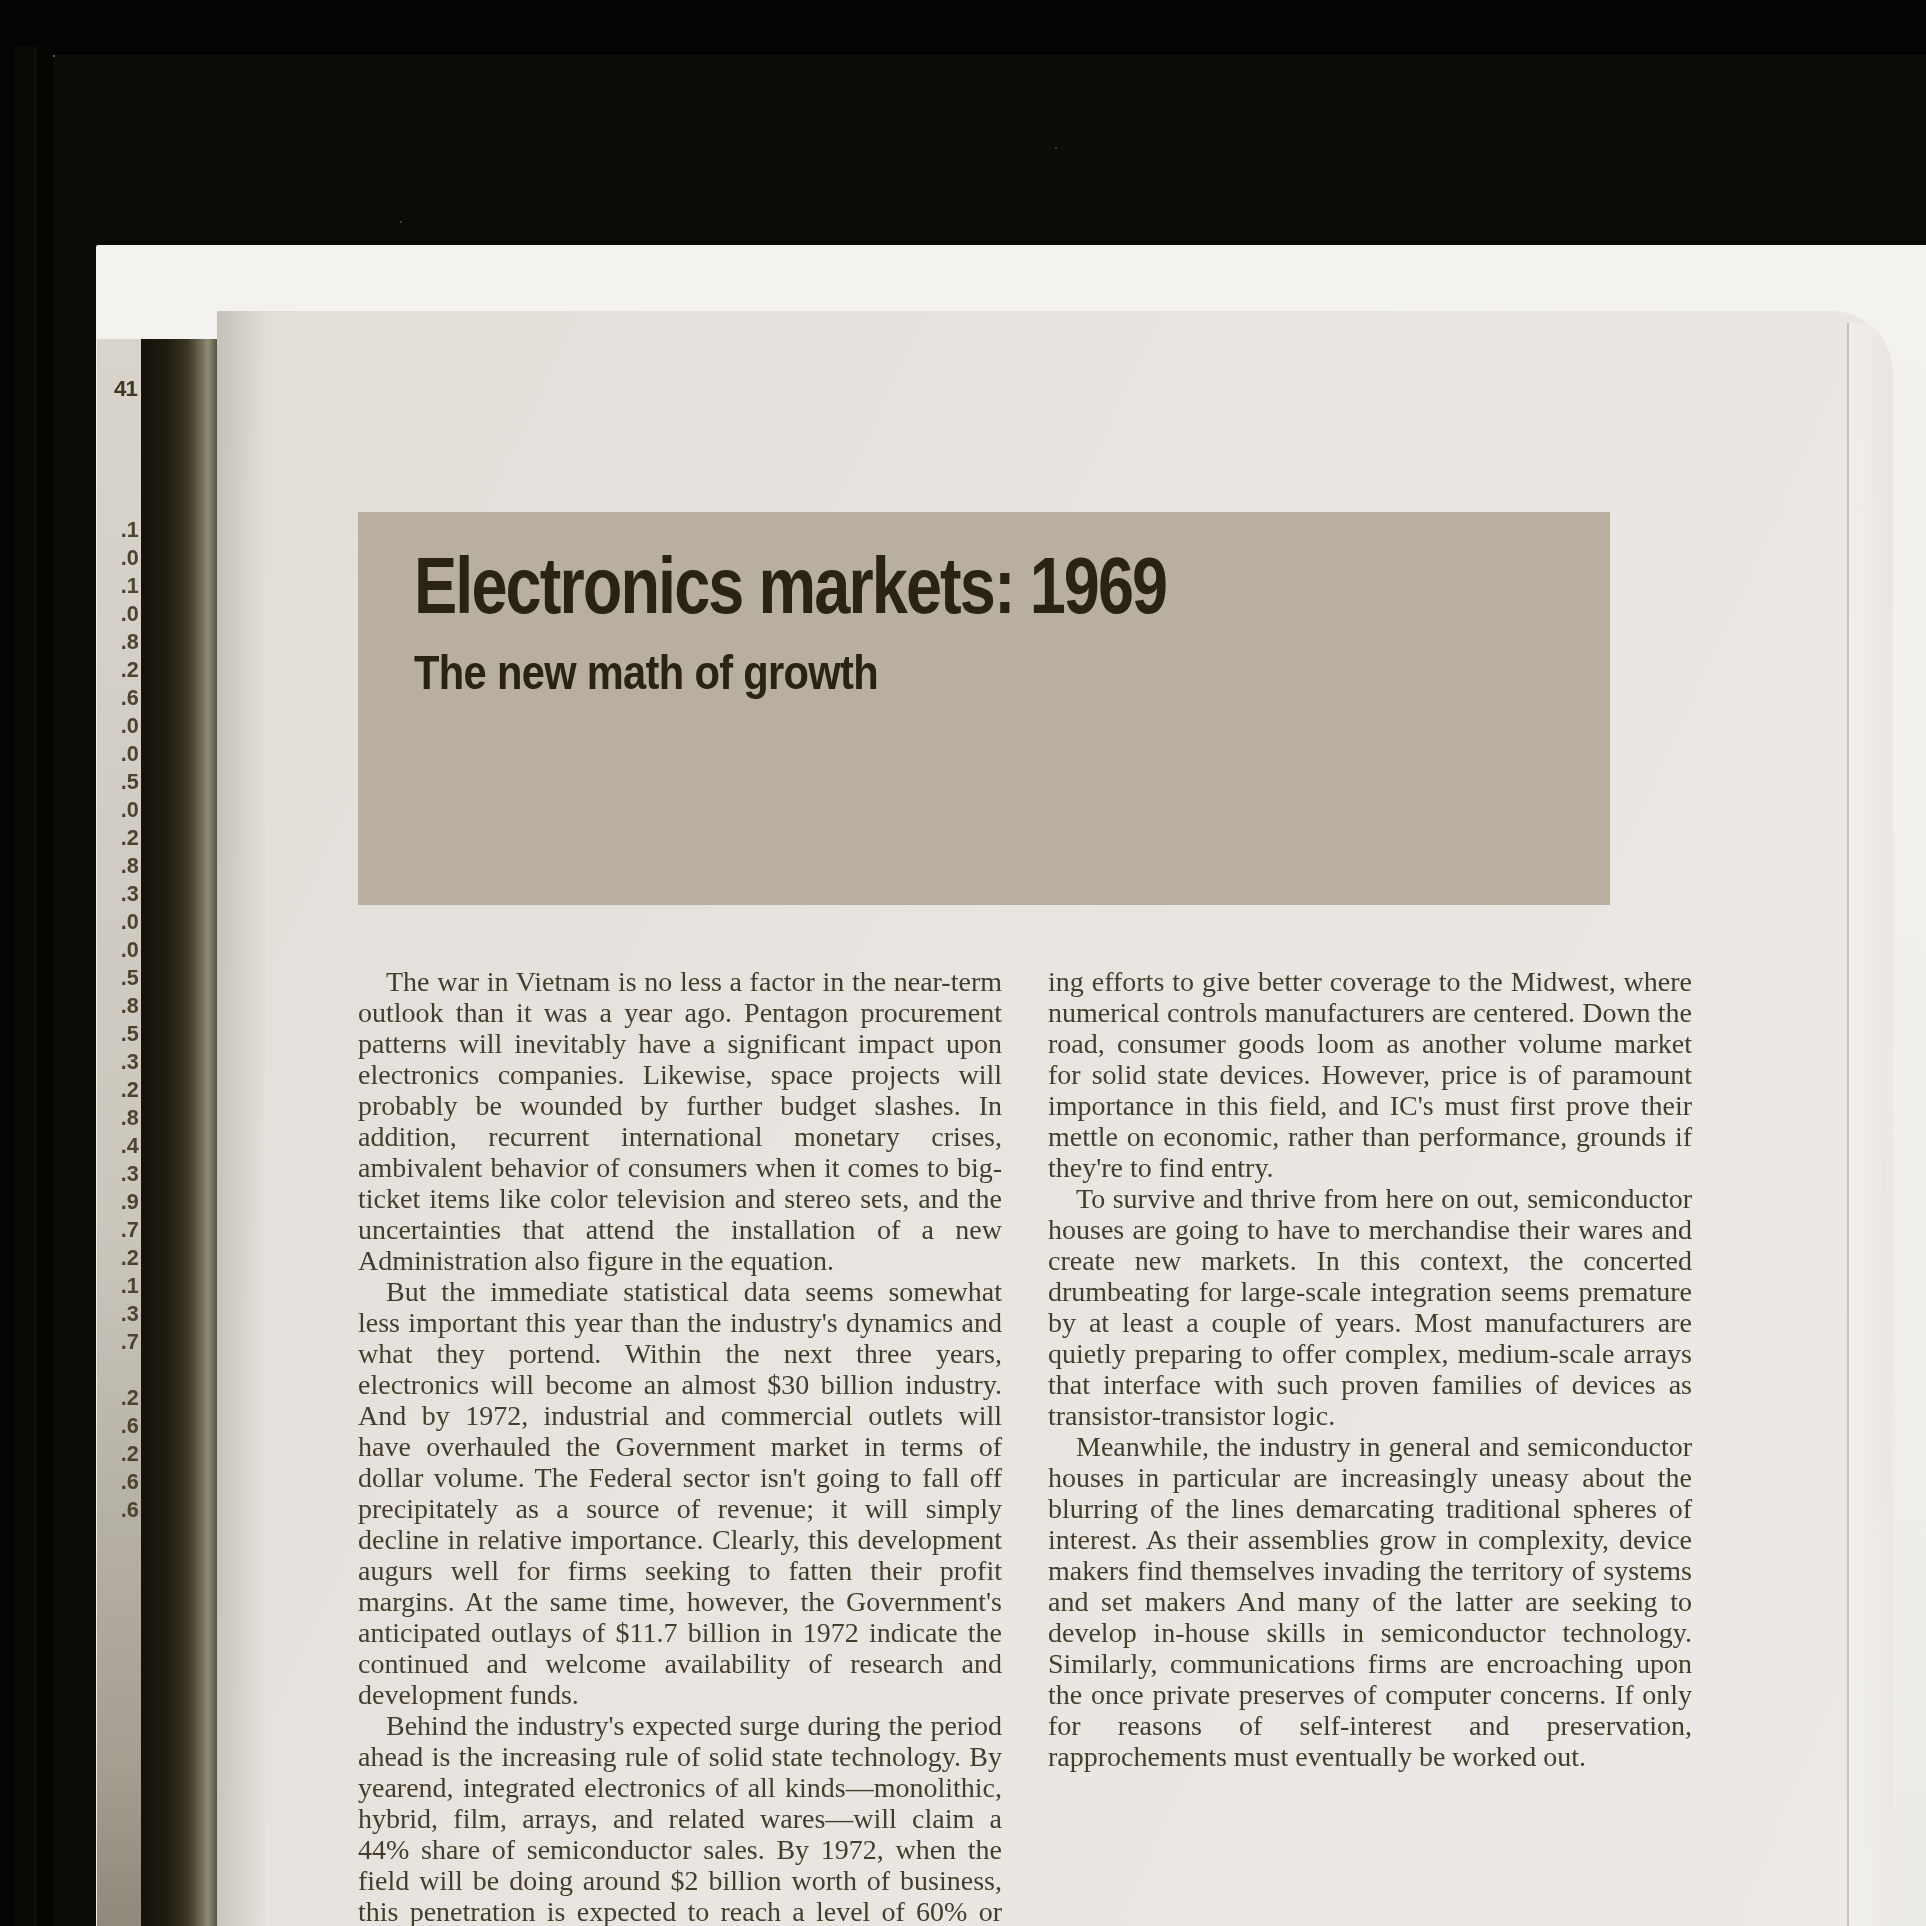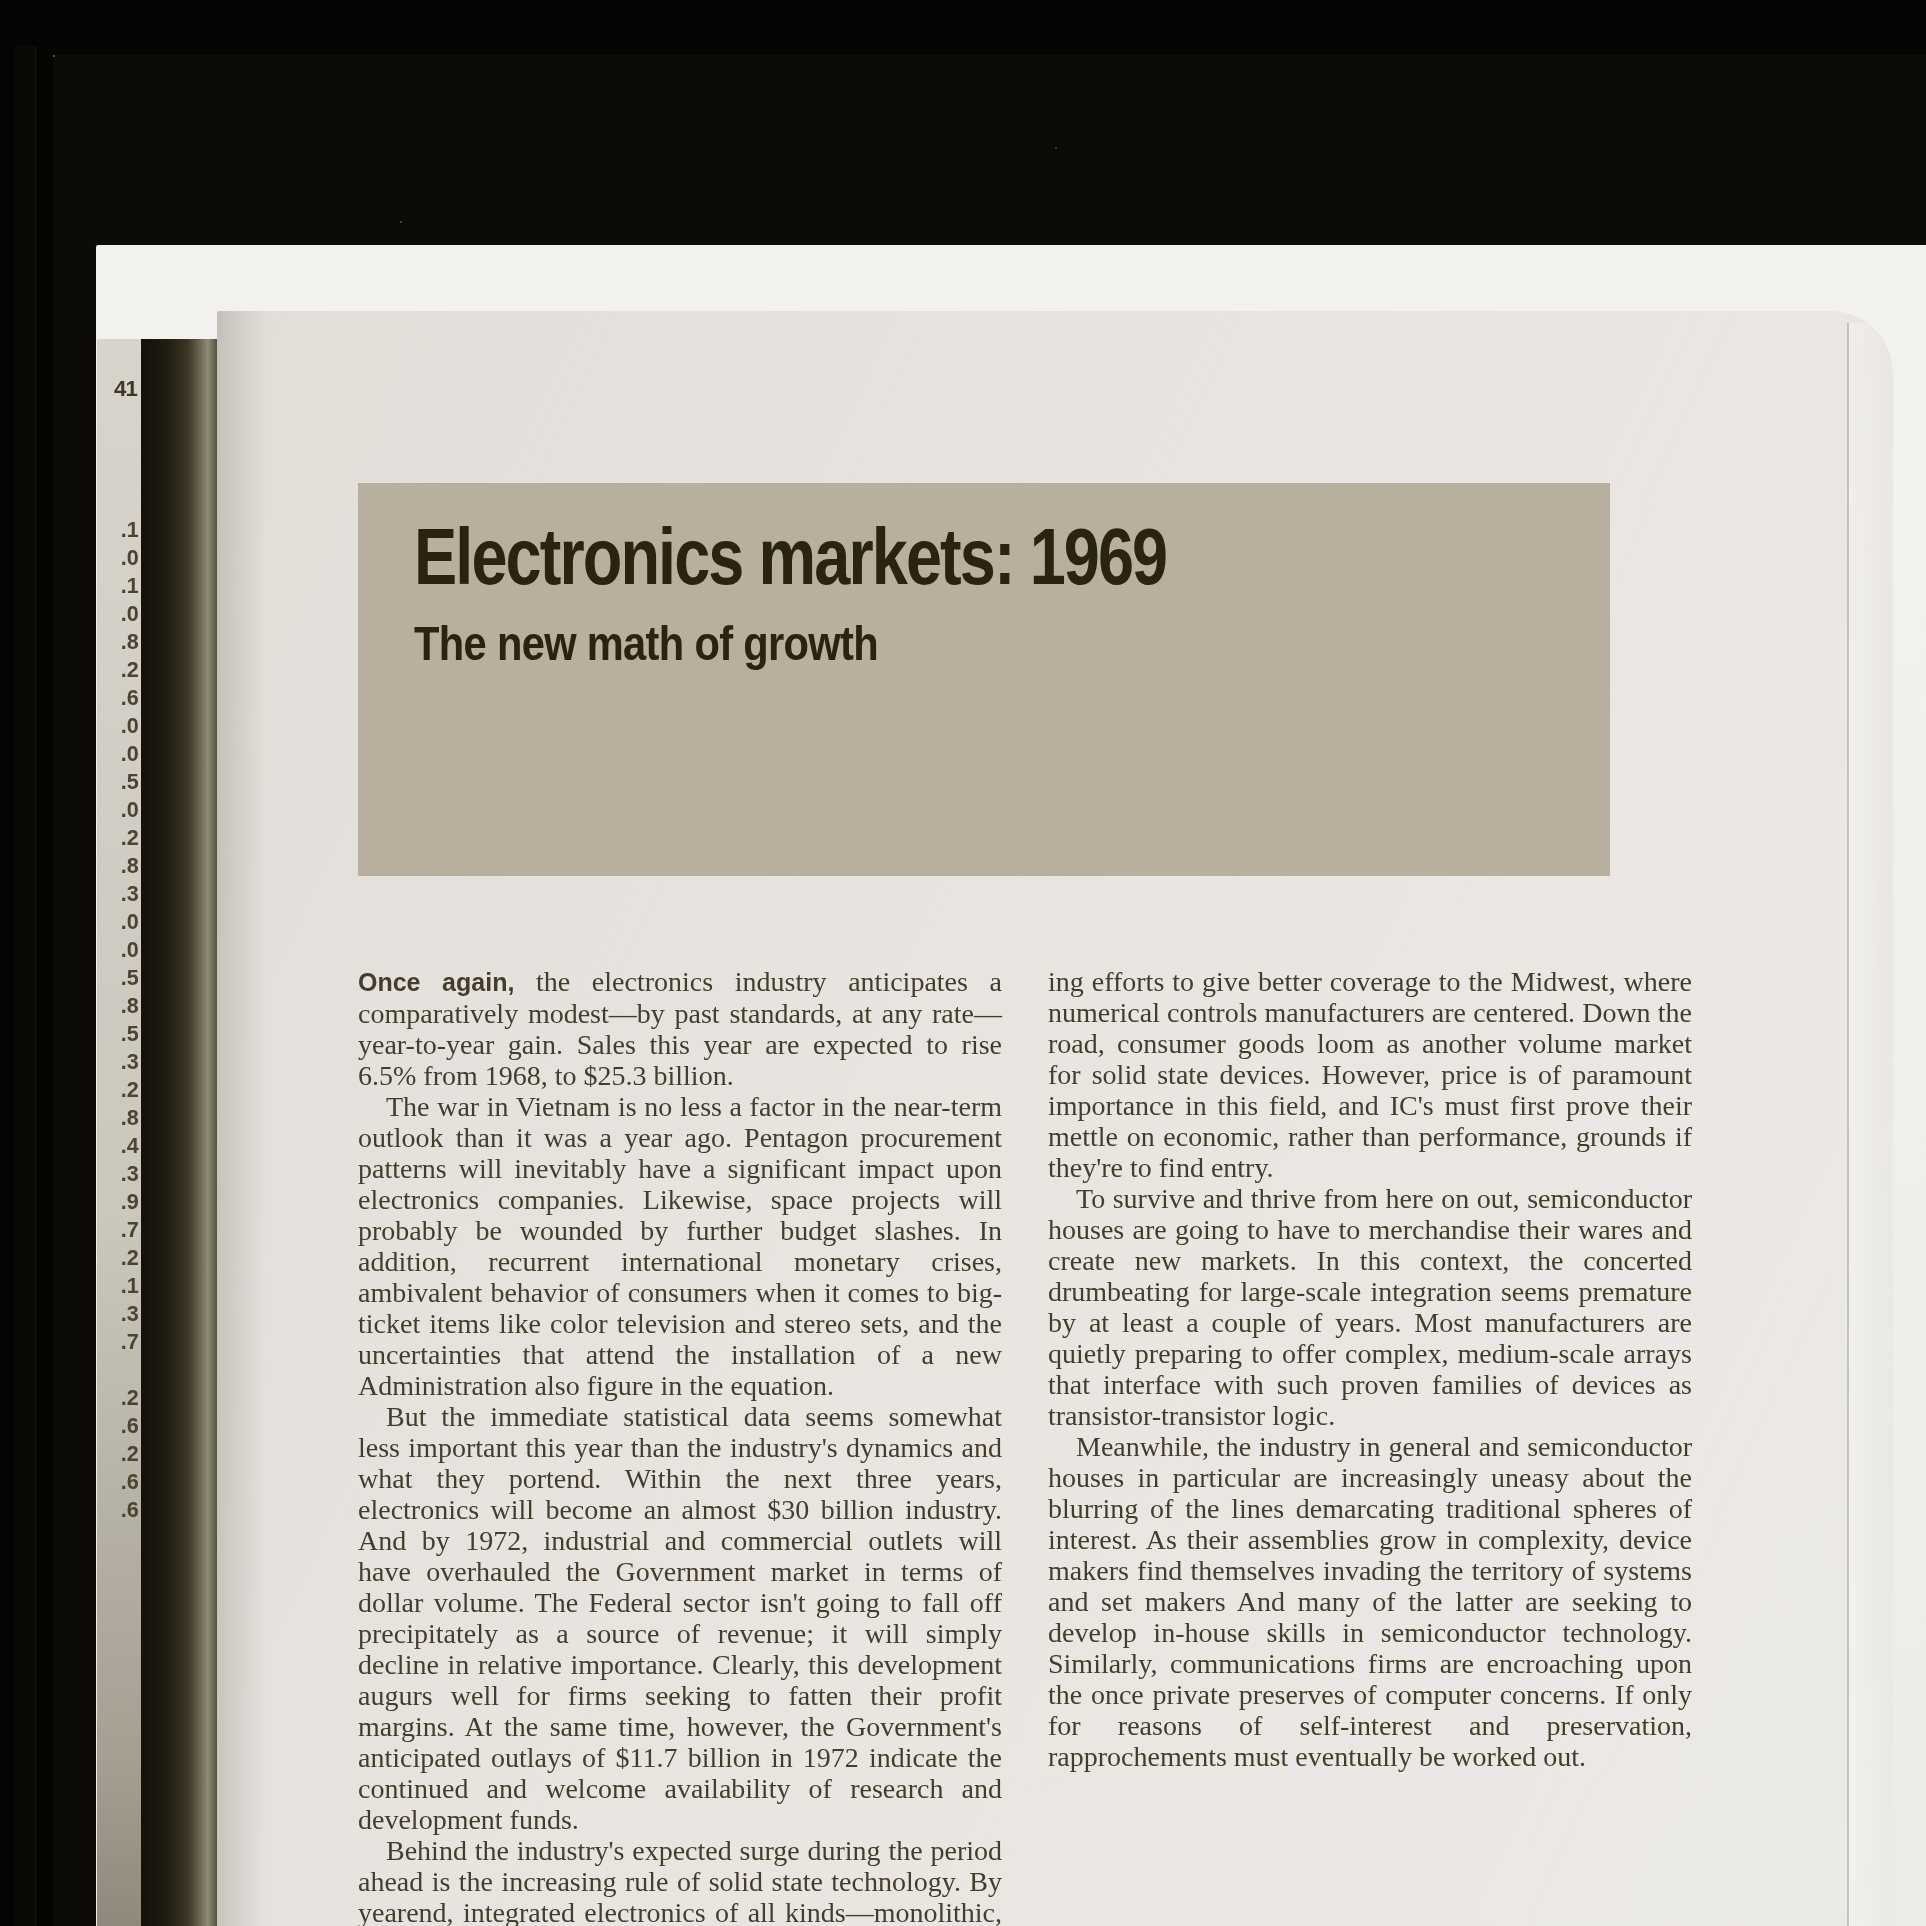--- a/index.html
+++ b/index.html
@@ -49,21 +49,21 @@
     border-radius:1.5px 62px 9.2px 1.5px;overflow:hidden;
   }
   .page-left-shade{position:absolute;left:0;top:0;width:50px;height:100%;
     background:linear-gradient(90deg,rgba(45,40,24,0.16),rgba(45,40,24,0));}
   .page-crease{position:absolute;left:1630px;top:11.6px;width:1.5px;height:2173px;
     background:rgba(70,63,45,0.22);}
   .page-crease::after{content:"";position:absolute;left:1.5px;top:0;width:35px;height:100%;
     background:linear-gradient(90deg,rgba(255,255,255,0.35),rgba(255,255,255,0));}
   
   .header-box{
-    position:absolute;left:141px;top:172px;width:1252px;height:393px;
+    position:absolute;left:141px;top:201px;width:1252px;height:393px;
     background:#b8af9f;color:#2a2312;
   }
   .hb-title{
     position:absolute;left:56px;top:34px;font-weight:bold;font-size:79px;line-height:1;
     letter-spacing:-2.3px;transform:scaleX(0.82);transform-origin:left top;white-space:nowrap;
   }
   .hb-subtitle{
     position:absolute;left:56px;top:136px;font-weight:bold;font-size:49px;line-height:1;
     letter-spacing:-0.8px;transform:scaleX(0.85);transform-origin:left top;white-space:nowrap;
   }
@@ -142,21 +142,20 @@
 
     <div class="page">
       <div class="page-left-shade"></div>
 
       <div class="header-box">
         <div class="hb-title">Electronics markets: 1969</div>
         <div class="hb-subtitle">The new math of growth</div>
       </div>
 
       <div class="col col-left">
-        <p><span class="lead-in">Once again,</span><span> the electronics industry anticipates a comparatively modest—by past standards, at any rate—year-to-year gain. Sales this year are expected to rise 6.5% from 1968, to $25.3 billion.</span></p>
         <p class="indent">The war in Vietnam is no less a factor in the near-term outlook than it was a year ago. Pentagon procurement patterns will inevitably have a significant impact upon electronics companies. Likewise, space projects will probably be wounded by further budget slashes. In addition, recurrent international monetary crises, ambivalent behavior of consumers when it comes to big-ticket items like color television and stereo sets, and the uncertainties that attend the installation of a new Administration also figure in the equation.</p>
         <p class="indent">But the immediate statistical data seems somewhat less important this year than the industry's dynamics and what they portend. Within the next three years, electronics will become an almost $30 billion industry. And by 1972, industrial and commercial outlets will have overhauled the Government market in terms of dollar volume. The Federal sector isn't going to fall off precipitately as a source of revenue; it will simply decline in relative importance. Clearly, this development augurs well for firms seeking to fatten their profit margins. At the same time, however, the Government's anticipated outlays of $11.7 billion in 1972 indicate the continued and welcome availability of research and development funds.</p>
         <p class="indent">Behind the industry's expected surge during the period ahead is the increasing rule of solid state technology. By yearend, integrated electronics of all kinds—monolithic, hybrid, film, arrays, and related wares—will claim a 44% share of semiconductor sales. By 1972, when the field will be doing around $2 billion worth of business, this penetration is expected to reach a level of 60% or better.</p>
 
       </div>
 
       <div class="col col-right">
         <p>ing efforts to give better coverage to the Midwest, where numerical controls manufacturers are centered. Down the road, consumer goods loom as another volume market for solid state devices. However, price is of paramount importance in this field, and IC's must first prove their mettle on economic, rather than performance, grounds if they're to find entry.</p>
         <p class="indent">To survive and thrive from here on out, semiconductor houses are going to have to merchandise their wares and create new markets. In this context, the concerted drumbeating for large-scale integration seems premature by at least a couple of years. Most manufacturers are quietly preparing to offer complex, medium-scale arrays that interface with such proven families of devices as transistor-transistor logic.</p>
         <p class="indent">Meanwhile, the industry in general and semiconductor houses in particular are increasingly uneasy about the blurring of the lines demarcating traditional spheres of interest. As their assemblies grow in complexity, device makers find themselves invading the territory of systems and set makers And many of the latter are seeking to develop in-house skills in semiconductor technology. Similarly, communications firms are encroaching upon the once private preserves of computer concerns. If only for reasons of self-interest and preservation, rapprochements must eventually be worked out.</p>

